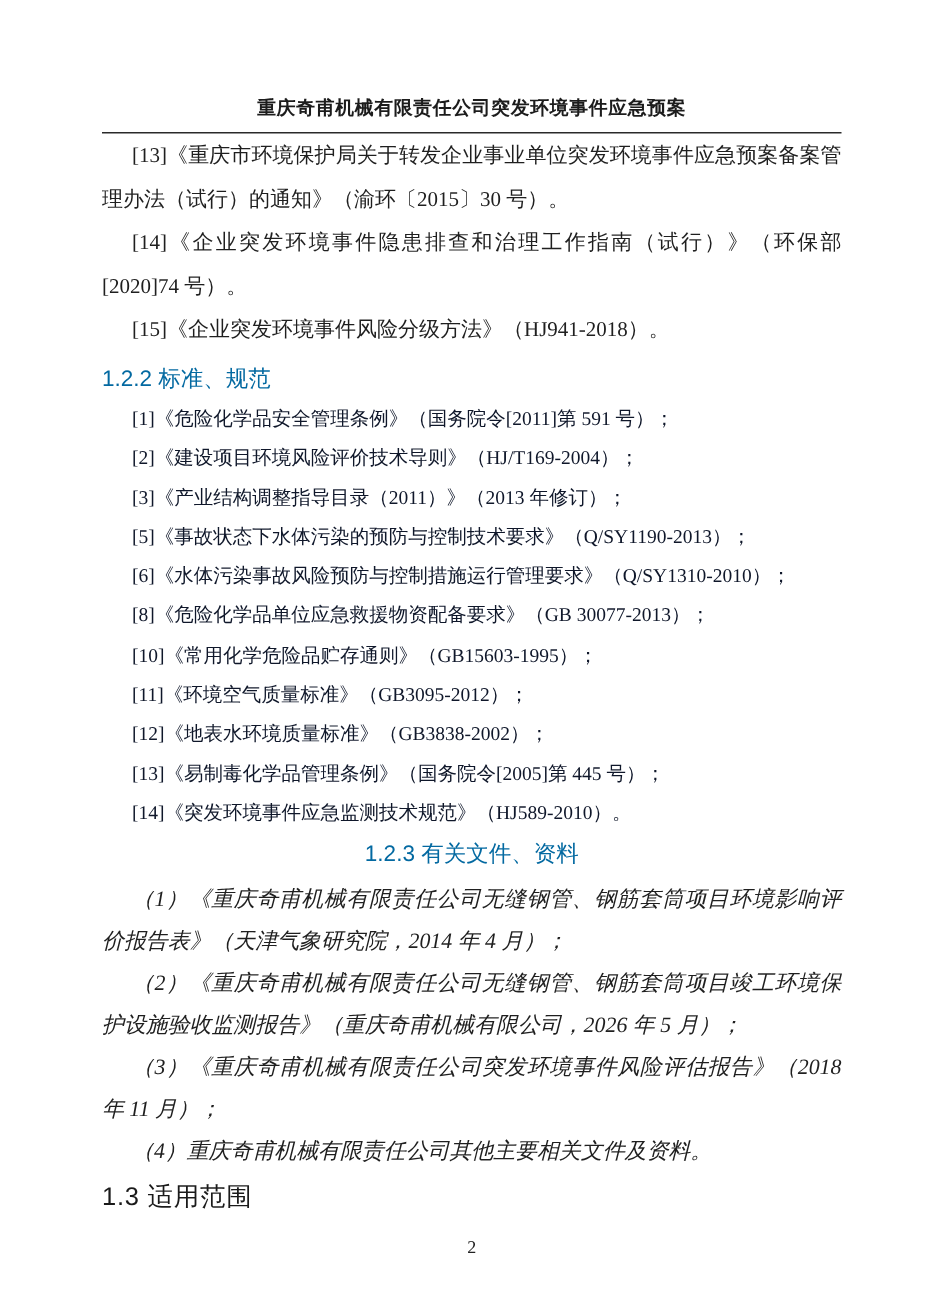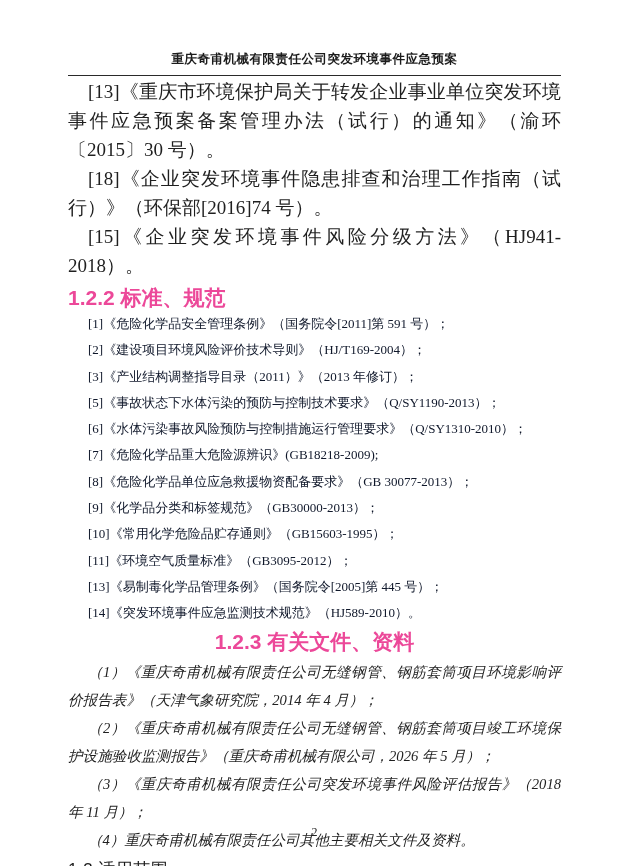--- a/index.html
+++ b/index.html
@@ -9,47 +9,47 @@
     height: 866px;
     font-family: "Liberation Serif", serif;
     color: #1f1f1f;
     overflow: hidden;
     position: relative;
   }
   .page {
     position: relative;
     width: 629px;
     height: 866px;
-    padding: 4px 68px;
+    padding: 17px 68px;
   }
   .doc-header {
     padding-top: 47px;
     text-align: center;
     border-bottom: 1.6px solid #2a2a2a;
     padding-bottom: 7px;
   }
   .doc-header .title {
     font-size: 12.5px;
     font-weight: bold;
     letter-spacing: 0.5px;
     color: #1c1c1c;
   }
   .intro-block { margin-top: 1px; }
   .intro-para {
-    font-size: 19px;
+    font-size: 14px;
     line-height: 29px;
     text-indent: 20px;
     text-align: justify;
     color: #1f1f1f;
   }
   .section-heading {
     font-family: "Liberation Sans", sans-serif;
-    font-size: 21px;
-    font-weight: bold;
-    color: #ec4899;
+    font-size: 15px;
+    font-weight: normal;
+    color: #0369a1;
     line-height: 20px;
   }
   .h-122 { margin-top: 8px; margin-bottom: 3px; }
   .h-123 { margin-top: 5px; margin-bottom: 6px; text-align: center; }
   .ref-item {
     font-size: 13px;
     line-height: 26.3px;
     text-indent: 20px;
     white-space: nowrap;
     color: #0f172a;
@@ -89,37 +89,36 @@
 <div class="page">
 
   <header class="doc-header">
     <div class="title">重庆奇甫机械有限责任公司突发环境事件应急预案</div>
   </header>
 
   <main>
 
     <div class="intro-block">
         <p class="intro-para">[13]《重庆市环境保护局关于转发企业事业单位突发环境事件应急预案备案管理办法（试行）的通知》（渝环〔2015〕30 号）。</p>
-        <p class="intro-para">[18]《企业突发环境事件隐患排查和治理工作指南（试行）》（环保部[2016]74 号）。</p>
+        <p class="intro-para">[14]《企业突发环境事件隐患排查和治理工作指南（试行）》（环保部[2020]74 号）。</p>
         <p class="intro-para">[15]《企业突发环境事件风险分级方法》（HJ941-2018）。</p>
       </div>
 
     <h3 class="section-heading h-122">1.2.2 标准、规范</h3>
 
     <div>
         <p class="ref-item">[1]《危险化学品安全管理条例》（国务院令[2011]第 591 号）；</p>
         <p class="ref-item">[2]《建设项目环境风险评价技术导则》（HJ/T169-2004）；</p>
         <p class="ref-item">[3]《产业结构调整指导目录（2011）》（2013 年修订）；</p>
         <p class="ref-item">[5]《事故状态下水体污染的预防与控制技术要求》（Q/SY1190-2013）；</p>
         <p class="ref-item">[6]《水体污染事故风险预防与控制措施运行管理要求》（Q/SY1310-2010）；</p>
-        <p class="ref-item">[7]《危险化学品重大危险源辨识》(GB18218-2009);</p>
         <p class="ref-item">[8]《危险化学品单位应急救援物资配备要求》（GB 30077-2013）；</p>
-        <p class="ref-item">[9]《化学品分类和标签规范》（GB30000-2013）；</p>
         <p class="ref-item">[10]《常用化学危险品贮存通则》（GB15603-1995）；</p>
         <p class="ref-item">[11]《环境空气质量标准》（GB3095-2012）；</p>
+        <p class="ref-item">[12]《地表水环境质量标准》（GB3838-2002）；</p>
         <p class="ref-item">[13]《易制毒化学品管理条例》（国务院令[2005]第 445 号）；</p>
         <p class="ref-item">[14]《突发环境事件应急监测技术规范》（HJ589-2010）。</p>
       </div>
 
     <h3 class="section-heading h-123">1.2.3 有关文件、资料</h3>
 
     <div>
         <p class="doc-para">（1）《重庆奇甫机械有限责任公司无缝钢管、钢筋套筒项目环境影响评价报告表》（天津气象研究院，2014 年 4 月）；</p>
         <p class="doc-para">（2）《重庆奇甫机械有限责任公司无缝钢管、钢筋套筒项目竣工环境保护设施验收监测报告》（重庆奇甫机械有限公司，2026 年 5 月）；</p>
         <p class="doc-para">（3）《重庆奇甫机械有限责任公司突发环境事件风险评估报告》（2018 年 11 月）；</p>

